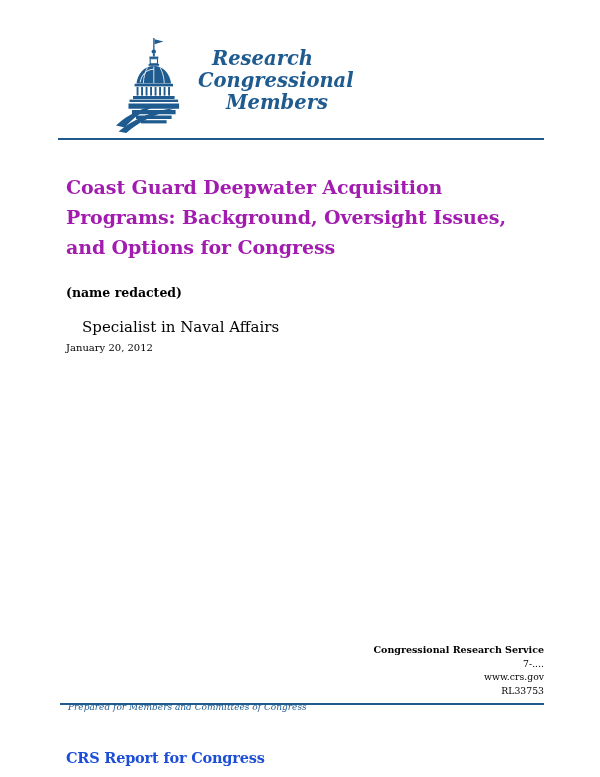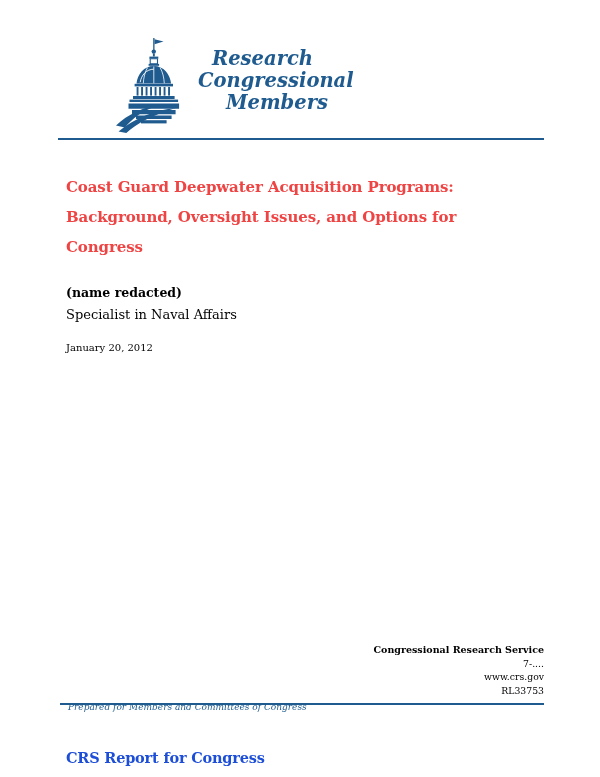--- a/index.html
+++ b/index.html
@@ -50,45 +50,45 @@
 
   
   .title-block {
     position: absolute;
     left: 66px;
     top: 172px;
     width: 470px;
   }
   .doc-title {
     font-family: "DejaVu Serif", serif;
-    font-size: 15px;
+    font-size: 19px;
     line-height: 30px;
     font-weight: bold;
     letter-spacing: -0.1px;
-    color: #ef4444;
+    color: #a21caf;
     margin: 0;
   }
   .author-block {
     position: absolute;
     left: 66px;
     top: 284px;
     width: 440px;
   }
   .author-name {
     font-family: "DejaVu Serif", serif;
     font-size: 12.5px;
     font-weight: bold;
     line-height: 18px;
     margin: 0 0 4px 0;
   }
   .author-role {
     font-family: "DejaVu Serif", serif;
-    font-size: 13px;
+    font-size: 15px;
     line-height: 18px;
-    margin: 0;
+    margin: 16px;
   }
   .doc-date {
     position: absolute;
     left: 66px;
     top: 339px;
     font-family: "DejaVu Serif", serif;
     font-size: 10px;
     line-height: 18px;
   }
 

